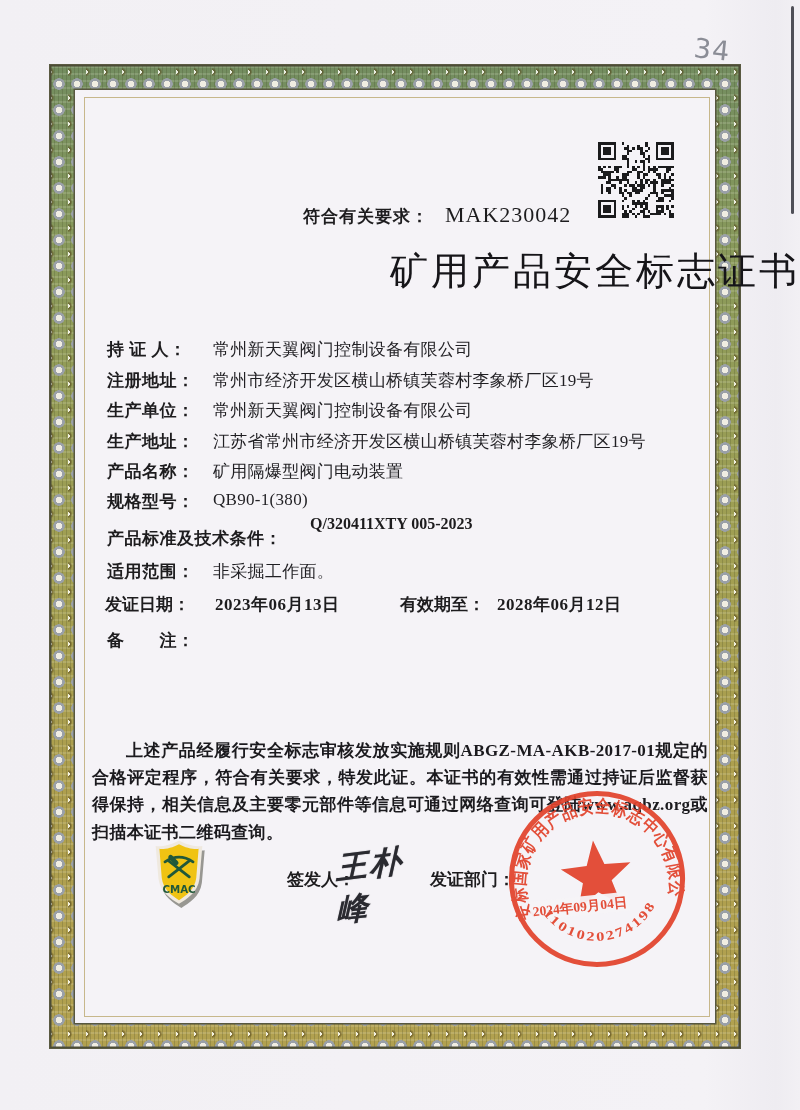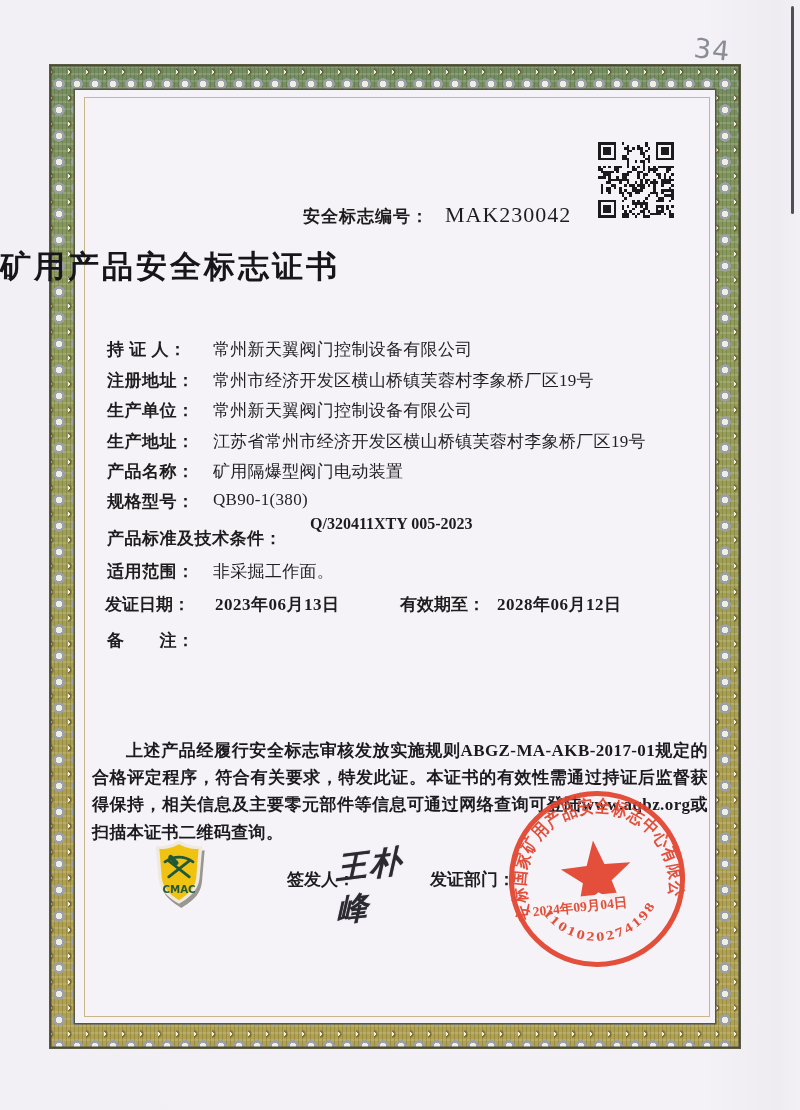--- a/index.html
+++ b/index.html
@@ -19,21 +19,21 @@
     background-size:18px 26px,18px 26px,auto,auto,auto;
     box-shadow:inset 0 0 0 1.5px #4c4c36, 0 0 0 1px #5a5a42;}
   .frame-inner{position:absolute;left:25px;top:25px;width:640px;height:933px;
     background:#f5f3f7;box-shadow:0 0 0 1.5px #57573f;}
   .inner-line{position:absolute;left:84px;top:97px;width:624px;height:918px;
     border:1px solid #c7b78b;}
   .abs{position:absolute;}
   .cert-no{display:flex;align-items:baseline;gap:16px;font-size:17px;}
   .cert-no .lab{font-weight:700;letter-spacing:1px;}
   .cert-no .val{font-size:22px;letter-spacing:1px;margin-top:34px;}
-  .title{left:0;top:246px;width:100%;text-align:left;font-size:31px;font-weight:700;
+  .title{left:0;top:246px;width:100%;text-align:right;font-size:38px;font-weight:400;
          letter-spacing:3px;color:#161519;}
   .row{position:absolute;left:105px;font-size:17px;white-space:nowrap;}
   .row .lab{position:absolute;left:2px;font-weight:700;letter-spacing:.5px;}
   .row .val{position:absolute;left:108px;font-weight:400;color:#201f23;letter-spacing:.3px;}
   .row7 .val-block{position:absolute;left:205px;top:-14px;font-weight:700;font-size:16px;line-height:22px;}
   .dates span{position:absolute;font-weight:700;white-space:nowrap;}
   .statement{left:92px;top:737px;width:616px;font-size:17px;font-weight:700;line-height:1.6;
              text-indent:2em;text-align:justify;letter-spacing:.4px;color:#1b1a1e;}
   .footer-label{font-size:17px;font-weight:700;white-space:nowrap;}
   .signature{left:336px;top:842px;width:100px;font-size:31px;font-style:italic;font-weight:600;
@@ -52,21 +52,21 @@
   <div class="abs scan-line"></div>
   <div class="abs corner-note">34</div>
 
   <div class="frame">
     <div class="frame-inner"></div>
   </div>
   <div class="inner-line"></div>
 
 
   <div class="abs cert-no" style="left:303px;top:168px;">
-    <span class="lab">安全标志编号：</span>
+    <span class="lab">符合有关要求：</span>
     <span class="val">MAK230042</span>
   </div>
 
   <div class="abs" style="left:598px;top:142px;">
     <svg id="qr-svg" width="76" height="76" viewBox="0 0 29 29" shape-rendering="crispEdges">
       <rect x="0" y="0" width="29" height="29" fill="#f5f3f7"></rect>
       <g fill="#1b1b1d">
         <rect x="0" y="0" width="7" height="7"></rect>
           <rect x="22" y="0" width="7" height="7"></rect>
           <rect x="0" y="22" width="7" height="7"></rect>

